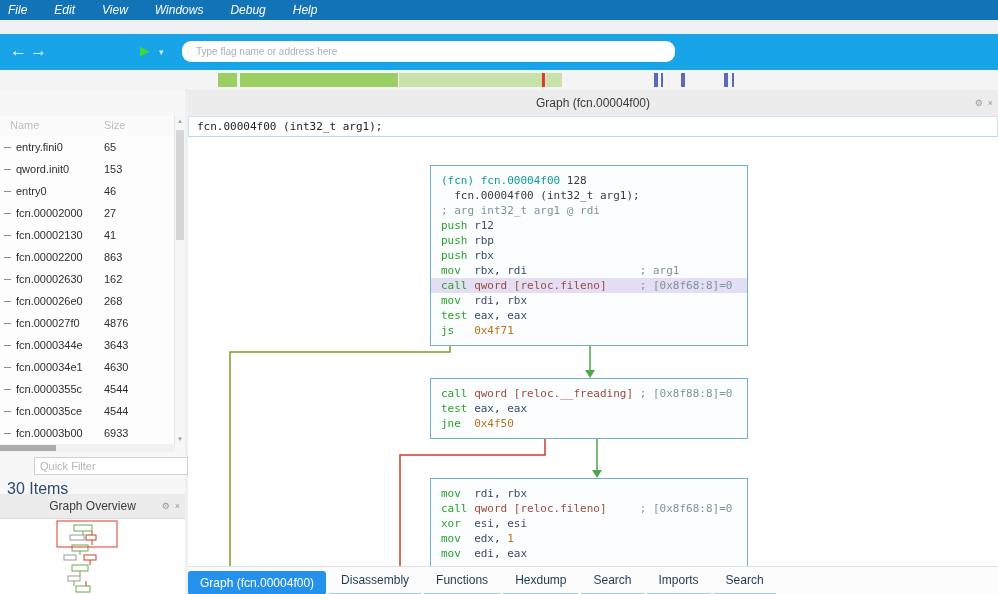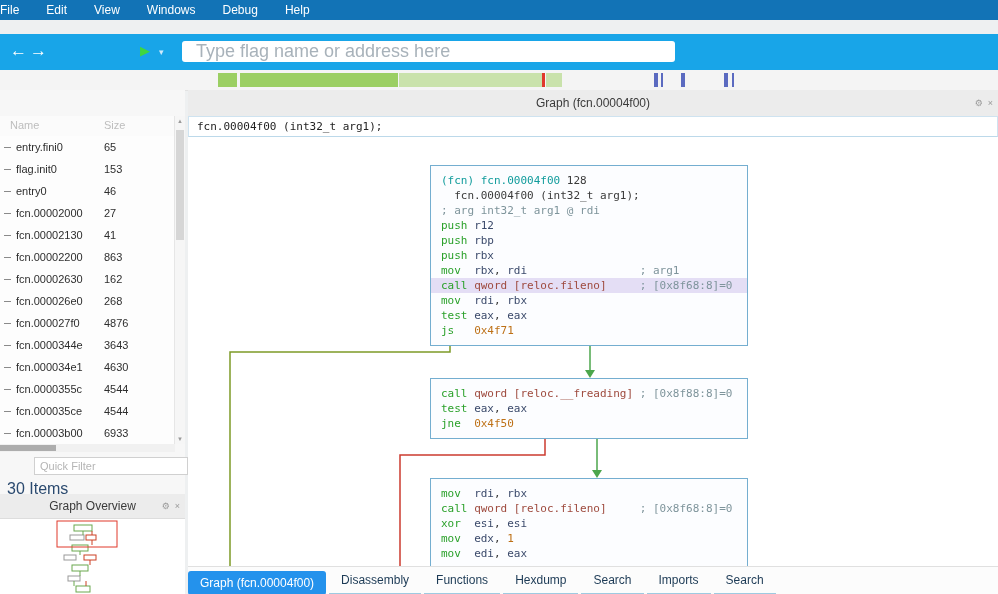--- a/index.html
+++ b/index.html
@@ -1,30 +1,30 @@
 <!DOCTYPE html>
 <html><head>
 <meta charset="utf-8">
 <style>
   html,body { margin:0; padding:0; background:#dfe3e6; }
   .app { position:relative; width:998px; height:594px; overflow:hidden;
          font-family:"Liberation Sans", sans-serif; background:#eef0f1; }
 
   
   .menubar { position:absolute; left:0; top:0; right:0; height:20px; background:#1273b6;
-             display:flex; align-items:center; padding-left:0; box-sizing:border-box; }
+             display:flex; align-items:center; padding-left:8px; box-sizing:border-box;font-style:italic; }
   .menu-item { color:#ffffff; font-size:12px; margin-right:27px; cursor:default; }
 
   
   .toolbar { position:absolute; left:0; top:34px; right:0; height:36px; background:#18a5e8; }
   .nav-arrow { position:absolute; top:8px; color:#ffffff; font-size:17px; font-weight:bold; line-height:18px; }
   .play-btn { position:absolute; left:140px; top:10px; color:#3fd63f; font-size:13px; line-height:14px; }
   .play-caret { position:absolute; left:159px; top:13px; color:#cfeafb; font-size:9px; }
   .addr-input { position:absolute; left:182px; top:7px; width:493px; height:21px; border:none;
-                border-radius:3px; padding:0 14px; font-size:18px; color:#333; outline:none;
+                border-radius:9px; padding:0 14px; font-size:10px; color:#333; outline:none;
                 box-sizing:border-box; font-family:"Liberation Sans", sans-serif; }
   .addr-input::placeholder { color:#a8b2ba; }
 
   
   .memstrip { position:absolute; left:0; top:70px; right:0; height:20px; background:#f4f4f4;
               border-bottom:1px solid #e2e2e2; }
   .seg { position:absolute; top:3px; height:14px; }
 
   
   .phdr { background:#ececec; border-bottom:1px solid #d8d8d8; font-size:12px; color:#3a3a3a;
@@ -133,21 +133,21 @@
       <span class="csize">Size</span>
     </div>
     <div class="flist">
         <div class="frow">
           <span class="tick"></span>
           <span class="fname">entry.fini0</span>
           <span class="fsize">65</span>
         </div>
         <div class="frow">
           <span class="tick"></span>
-          <span class="fname">flag.init0</span>
+          <span class="fname">qword.init0</span>
           <span class="fsize">153</span>
         </div>
         <div class="frow">
           <span class="tick"></span>
           <span class="fname">entry0</span>
           <span class="fsize">46</span>
         </div>
         <div class="frow">
           <span class="tick"></span>
           <span class="fname">fcn.00002000</span>

